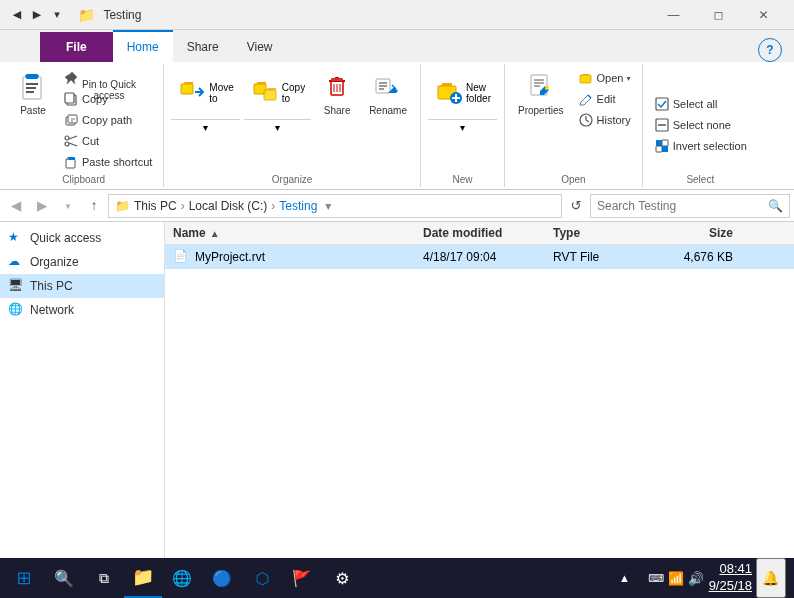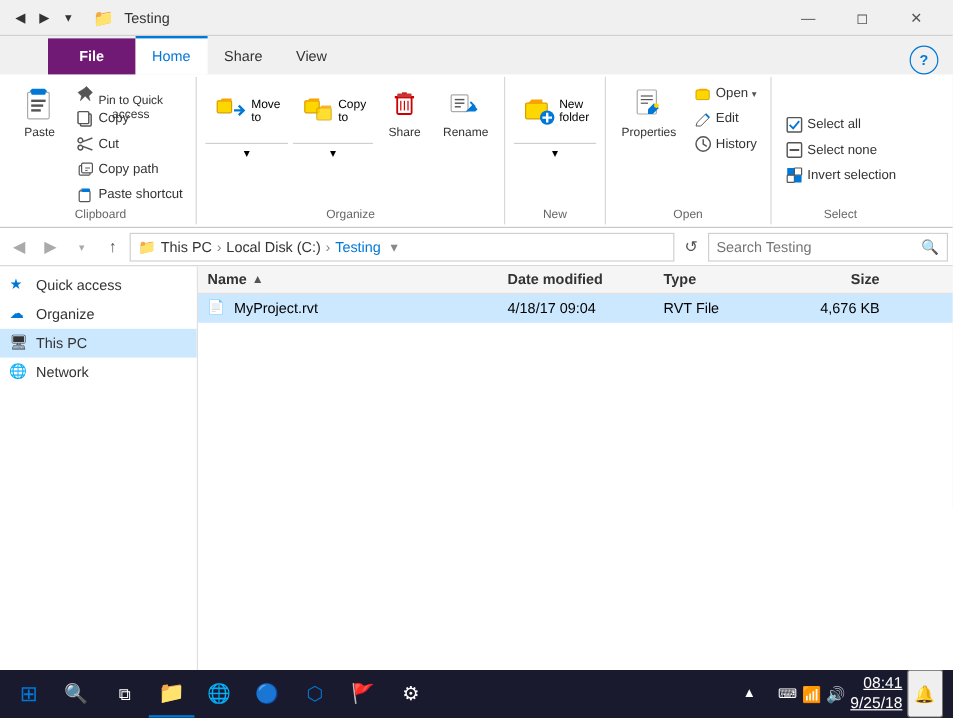--- a/index.html
+++ b/index.html
@@ -264,38 +264,38 @@
               <rect x="4" y="4" width="9" height="10" rx="1" fill="white" stroke="#555" stroke-width="1.2"></rect>
               <rect x="2" y="2" width="9" height="10" rx="1" fill="white" stroke="#555" stroke-width="1.2"></rect>
             </svg>
           </div>
           <span>Copy</span>
         </button>
 
         <button class="ribbon-btn-small">
           <div class="icon-sm">
             <svg width="16" height="16" viewBox="0 0 16 16">
+              <rect x="3" y="5" width="9" height="8" rx="1" fill="white" stroke="#555" stroke-width="1"></rect>
+              <rect x="5" y="3" width="9" height="8" rx="1" fill="white" stroke="#555" stroke-width="1"></rect>
+              <path d="M8 7L12 7M8 9H10" stroke="#555" stroke-width="0.8"></path>
+            </svg>
+          </div>
+          <span>Copy path</span>
+        </button>
+
+        <button class="ribbon-btn-small">
+          <div class="icon-sm">
+            <svg width="16" height="16" viewBox="0 0 16 16">
               <circle cx="4" cy="5" r="2" fill="none" stroke="#555" stroke-width="1.2"></circle>
               <circle cx="4" cy="11" r="2" fill="none" stroke="#555" stroke-width="1.2"></circle>
               <line x1="6" y1="6" x2="14" y2="3" stroke="#555" stroke-width="1.2"></line>
               <line x1="6" y1="10" x2="14" y2="13" stroke="#555" stroke-width="1.2"></line>
             </svg>
           </div>
           <span>Cut</span>
-        </button>
-
-        <button class="ribbon-btn-small">
-          <div class="icon-sm">
-            <svg width="16" height="16" viewBox="0 0 16 16">
-              <rect x="3" y="5" width="9" height="8" rx="1" fill="white" stroke="#555" stroke-width="1"></rect>
-              <rect x="5" y="3" width="9" height="8" rx="1" fill="white" stroke="#555" stroke-width="1"></rect>
-              <path d="M8 7L12 7M8 9H10" stroke="#555" stroke-width="0.8"></path>
-            </svg>
-          </div>
-          <span>Copy path</span>
         </button>
 
         <button class="ribbon-btn-small">
           <div class="icon-sm">
             <svg width="16" height="16" viewBox="0 0 16 16">
               <rect x="3" y="5" width="9" height="9" rx="1" fill="white" stroke="#555" stroke-width="1"></rect>
               <rect x="5" y="3" width="7" height="3" rx="1" fill="#0078d7"></rect>
               <path d="M5 3 L3 6" stroke="#555" stroke-width="0.5"></path>
             </svg>
           </div>

